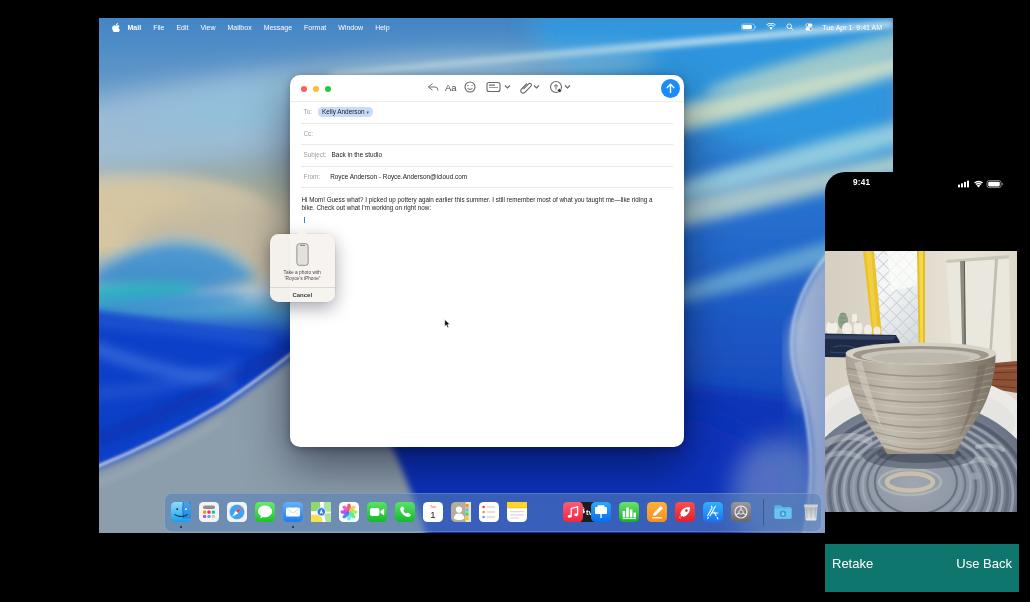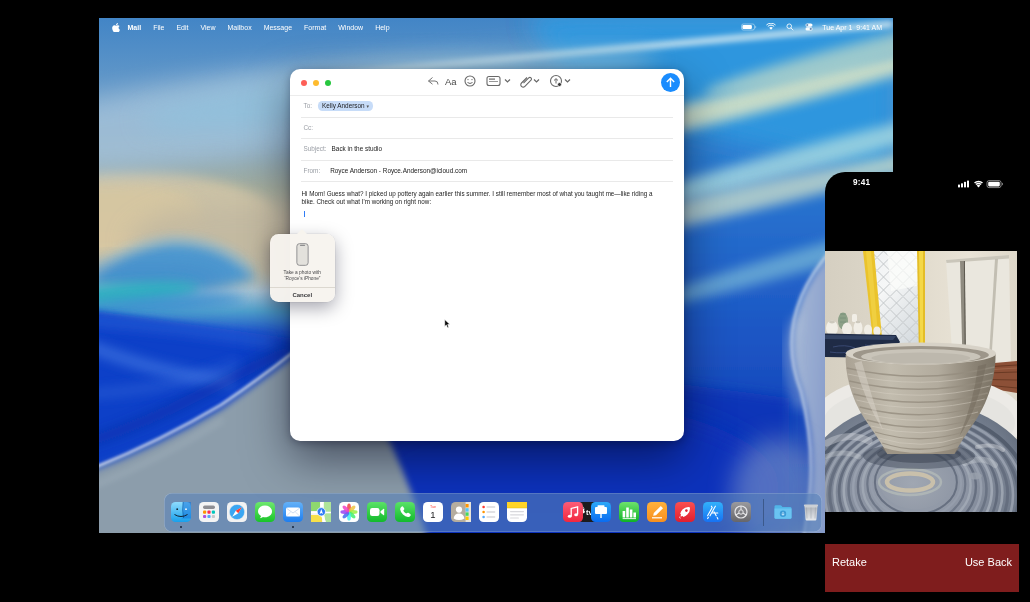--- a/index.html
+++ b/index.html
@@ -4,21 +4,21 @@
   html,body{margin:0;padding:0;background:#000;}
   #stage{position:relative;width:1030px;height:602px;background:#000;overflow:hidden;
     font-family:"Liberation Sans",sans-serif;}
   #desktop{position:absolute;left:99px;top:18px;width:794px;height:515px;overflow:hidden;}
   #wall{position:absolute;left:0;top:0;}
   
   #menubar{position:absolute;left:0;top:0;width:794px;height:18px;color:#fff;
     font-size:7px;display:flex;align-items:center;}
   #menubar .it{margin-right:12px;white-space:nowrap;}
   
-  #mailwin{position:absolute;left:191px;top:51px;width:394px;height:372px;background:#fff;
+  #mailwin{position:absolute;left:191px;top:57px;width:394px;height:372px;background:#fff;
     border-radius:10px;box-shadow:0 18px 45px rgba(0,0,20,0.5), 0 2px 8px rgba(0,0,30,0.3);}
   .tl{position:absolute;top:10.5px;width:6.4px;height:6.4px;border-radius:50%;}
   #mailtoolbar{position:absolute;left:0;top:0;width:100%;height:26px;border-bottom:0.8px solid #ececec;}
   .mrow{position:absolute;left:11px;right:11px;height:21.5px;border-bottom:0.7px solid #e9e9e9;
     display:flex;align-items:center;font-size:6.4px;color:#9a9ea5;}
   .mrow .val{color:#1a1a1a;}
   #bodytext{position:absolute;left:11.5px;top:120.5px;width:364px;font-size:6.3px;line-height:8.6px;color:#1c1c1c;}
   #caret{position:absolute;left:13.5px;top:141.5px;width:1.4px;height:6.6px;background:#2f7cf6;}
   
   #popover{position:absolute;left:170.5px;top:216px;width:65.5px;height:68px;background:rgba(247,244,238,0.97);
@@ -28,22 +28,22 @@
   
   #dock{position:absolute;left:65px;top:475px;width:658px;height:38.5px;border-radius:8px;
     background:rgba(88,130,185,0.58);box-shadow:inset 0 0 0 0.6px rgba(255,255,255,0.3);}
   .dicon{position:absolute;top:484px;width:20px;height:20px;border-radius:4.6px;}
   .ddot{position:absolute;top:507.5px;width:2.2px;height:2.2px;border-radius:50%;background:#15233a;}
   
   #phone{position:absolute;left:825px;top:172px;width:205px;height:430px;background:#000;
     border-top-left-radius:20px;overflow:hidden;color:#fff;}
   #pstatus{position:absolute;left:0;top:6px;width:100%;height:12px;}
   #ptime{position:absolute;left:28px;top:0px;font-size:8.2px;font-weight:600;letter-spacing:0.2px;}
-  #pbar{position:absolute;left:0px;top:372px;width:194px;height:48px;background:#7f1d1d;
-    font-size:11px;color:#fff;}
+  #pbar{position:absolute;left:0px;top:372px;width:194px;height:48px;background:#0f766e;
+    font-size:13px;color:#fff;}
 </style></head>
 <body>
 <div id="stage">
   <div id="desktop">
     <svg id="wall" width="794" height="515" viewBox="0 0 794 515">
       <defs>
         <linearGradient id="base" x1="0" y1="0" x2="0" y2="1">
           <stop offset="0" stop-color="#4285c6"></stop>
           <stop offset="0.18" stop-color="#6f9fc9"></stop>
           <stop offset="0.33" stop-color="#a3ad9f"></stop>

